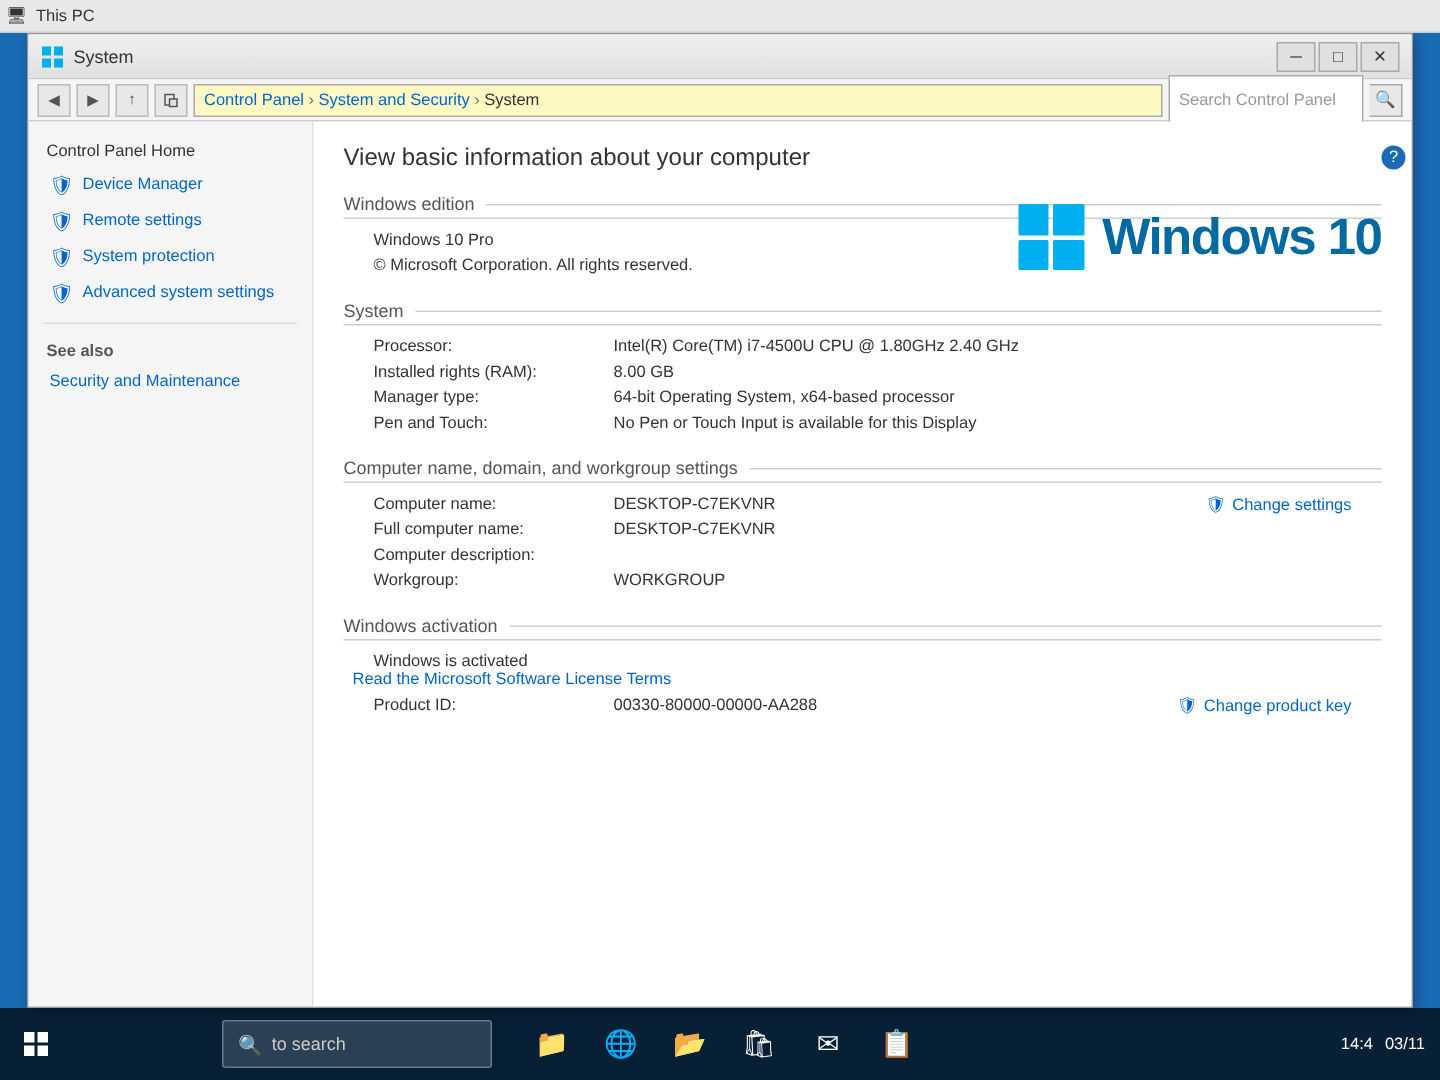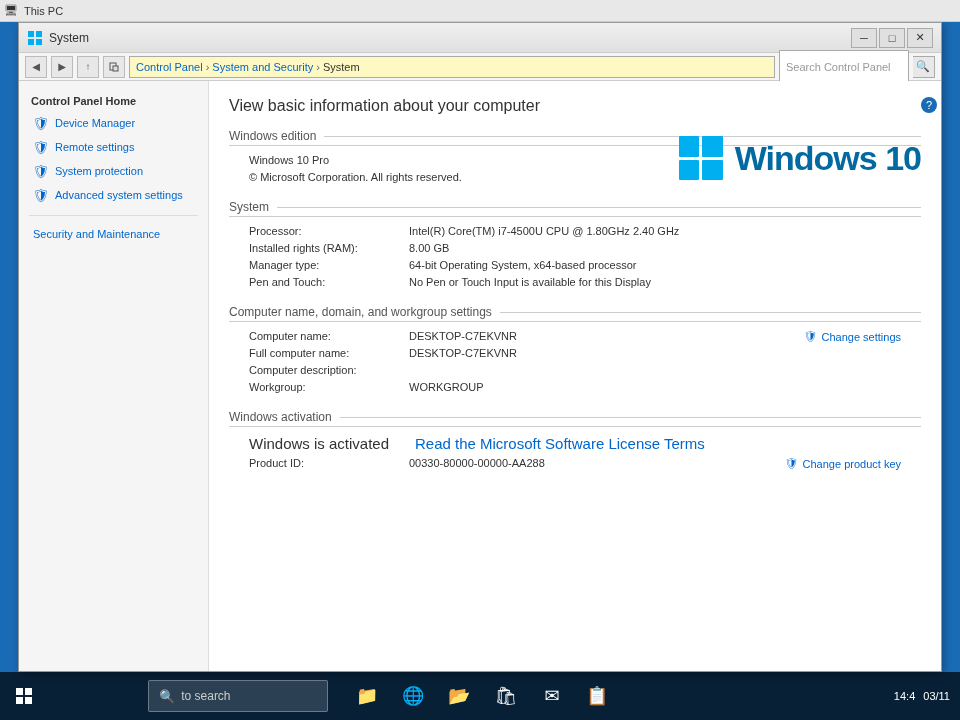--- a/index.html
+++ b/index.html
@@ -243,21 +243,21 @@
       width: 190px;
       background: #f5f5f5;
       border-right: 1px solid #ddd;
       padding: 10px 0;
       flex-shrink: 0;
       overflow-y: auto;
     }
     .sidebar-section-title {
       font-size: 11px;
       color: #333;
-      font-weight: bold;
+      font-weight: normal;
       padding: 4px 12px;
       cursor: pointer;
     }
     .sidebar-item {
       display: flex;
       align-items: center;
       padding: 4px 10px 4px 14px;
       cursor: pointer;
       font-size: 11px;
       color: #0066cc;
@@ -376,21 +376,22 @@
     }
     .change-link-icon {
       font-size: 11px;
     }
 
     
     .activation-row {
       display: flex;
       align-items: flex-start;
       margin-bottom: 5px;
-      font-size: 15px;
+      font-size: 11px;
+      flex-direction: column;
     }
     .activation-label {
       width: 180px;
       color: #333;
       padding-left: 20px;
       flex-shrink: 0;
     }
     .activation-link {
       color: #0066cc;
       cursor: pointer;
@@ -484,20 +485,21 @@
         <span class="sidebar-icon">🛡</span>
         <span>System protection</span>
       </div>
       <div class="sidebar-item">
         <span class="sidebar-icon">🛡</span>
         <span>Advanced system settings</span>
       </div>
 
       <div class="sidebar-divider"></div>
 
+      <div class="sidebar-section-small">See also</div>
       <div class="sidebar-item">
         <span>Security and Maintenance</span>
       </div>
     </div>
 
     <div class="content section-relative">
 
       <div class="help-icon">?</div>
 
       <div class="content-title">View basic information about your computer</div>

